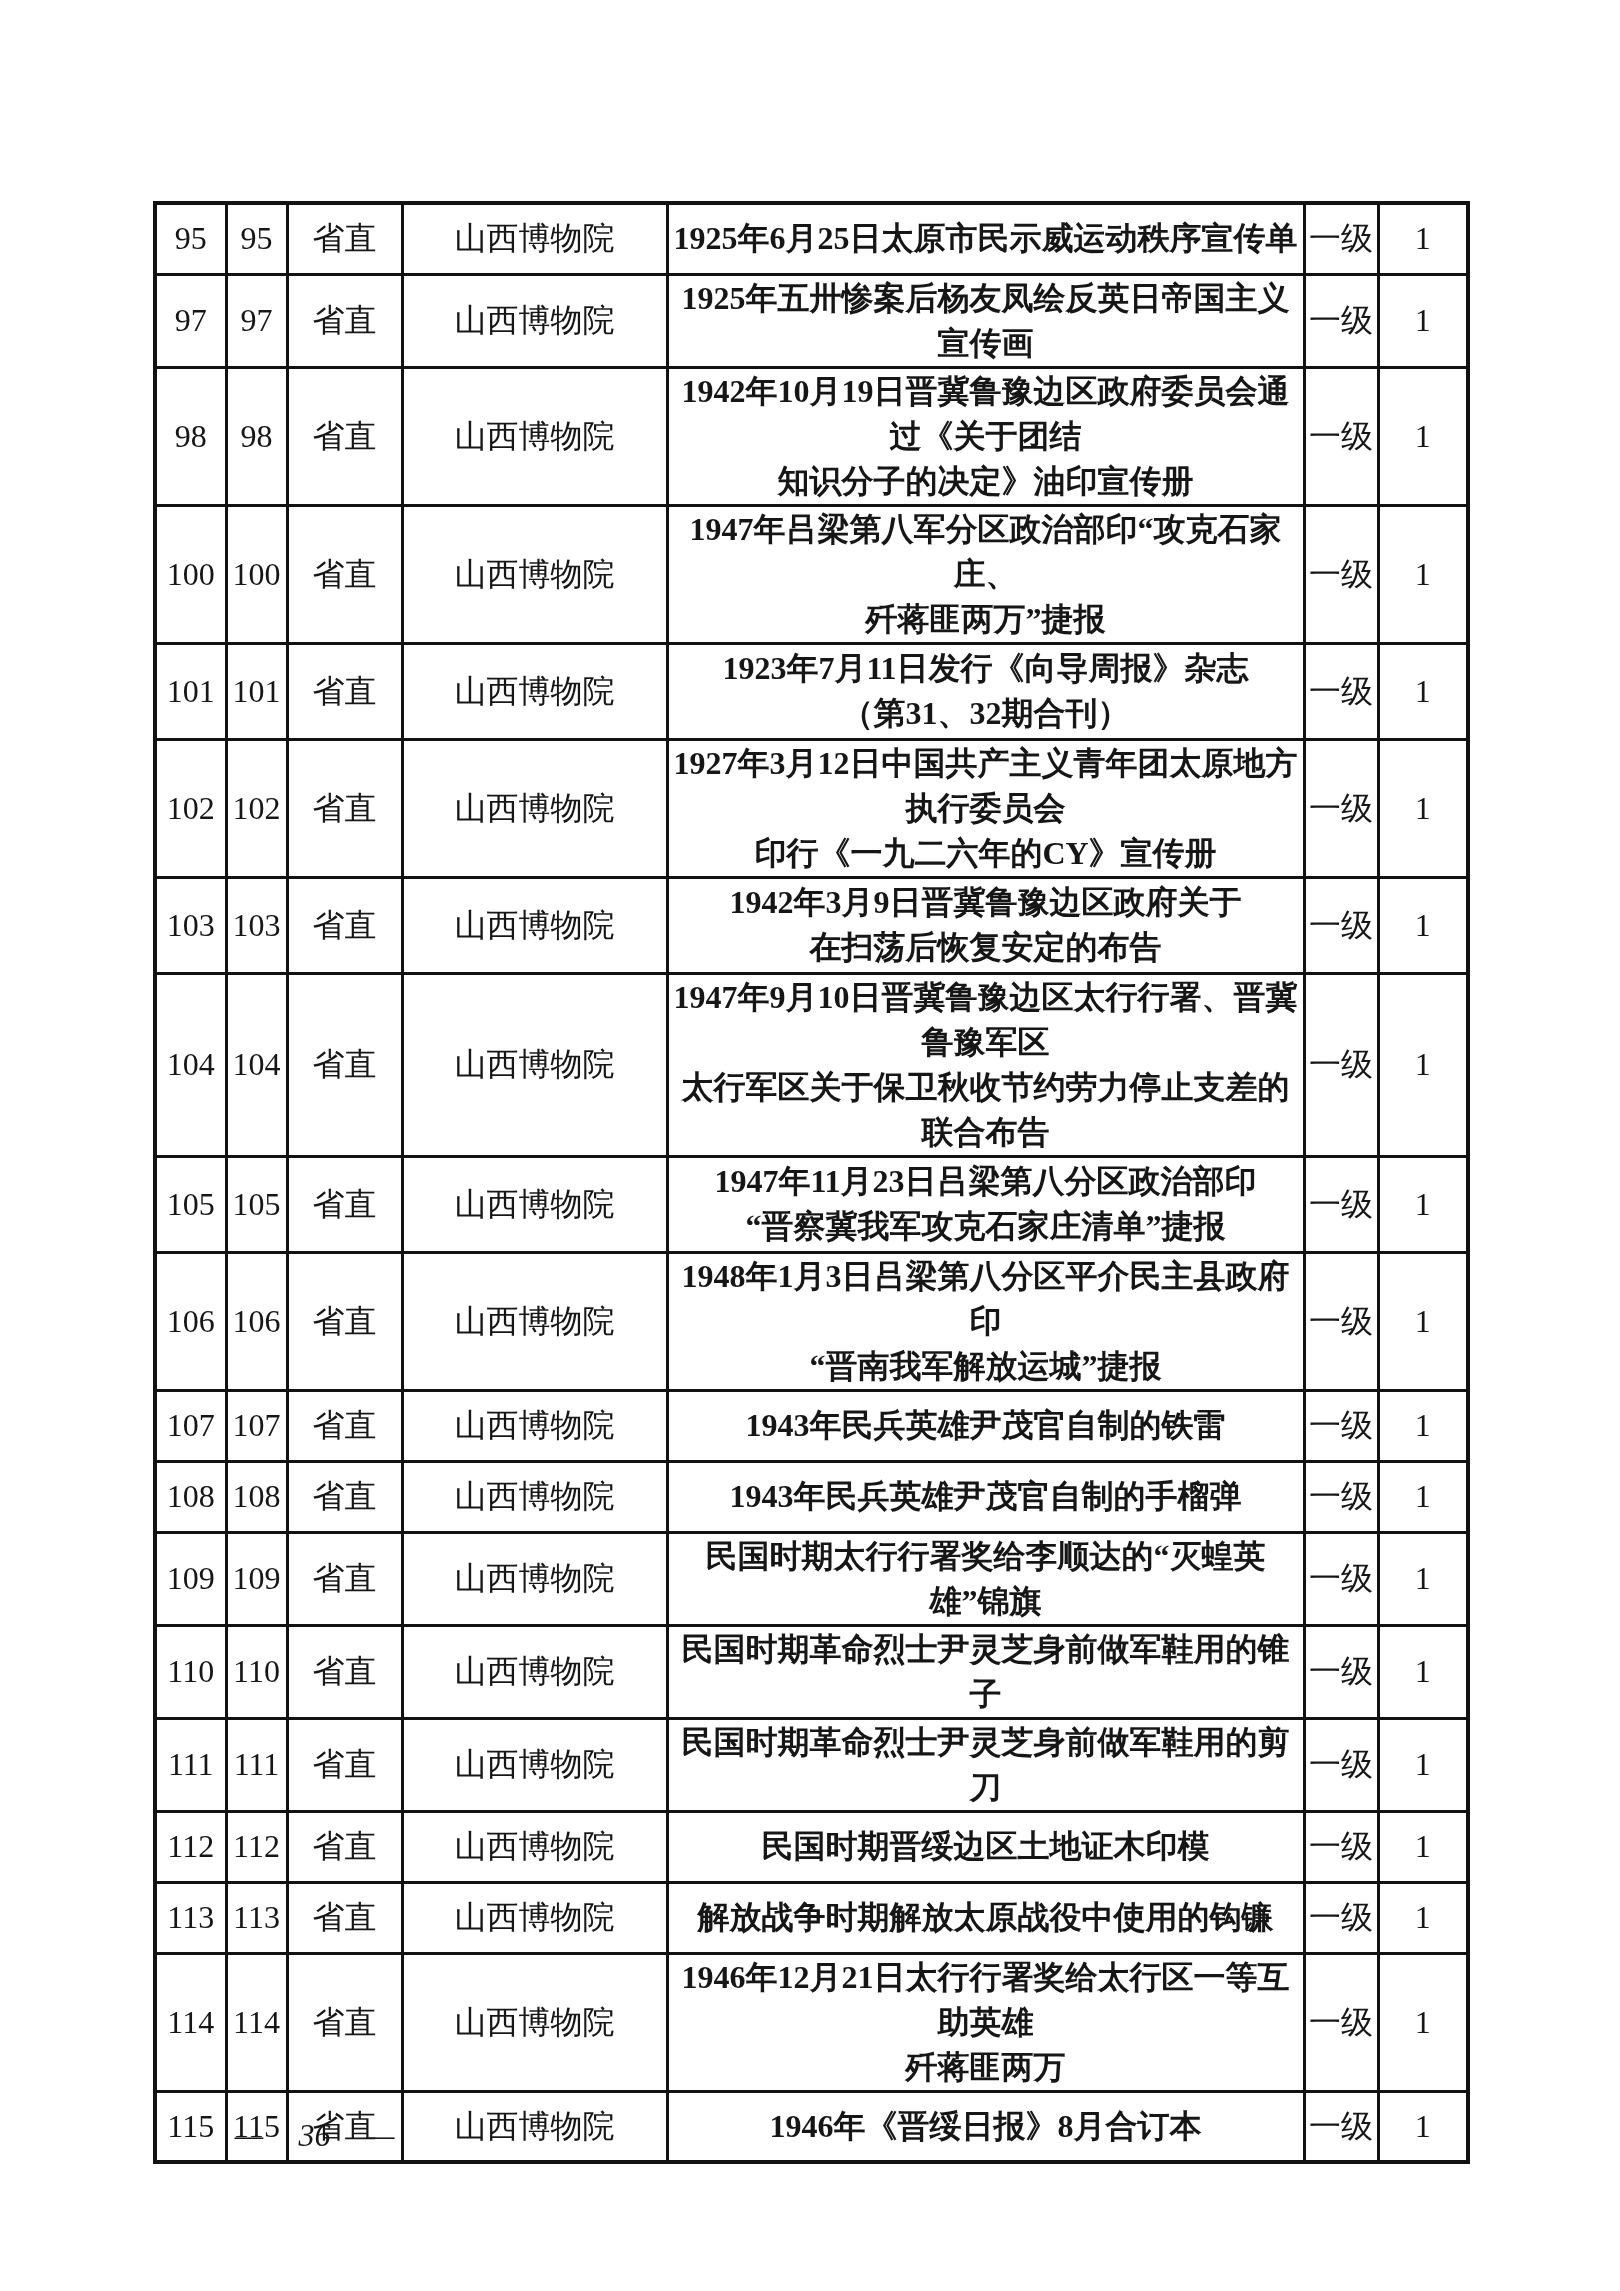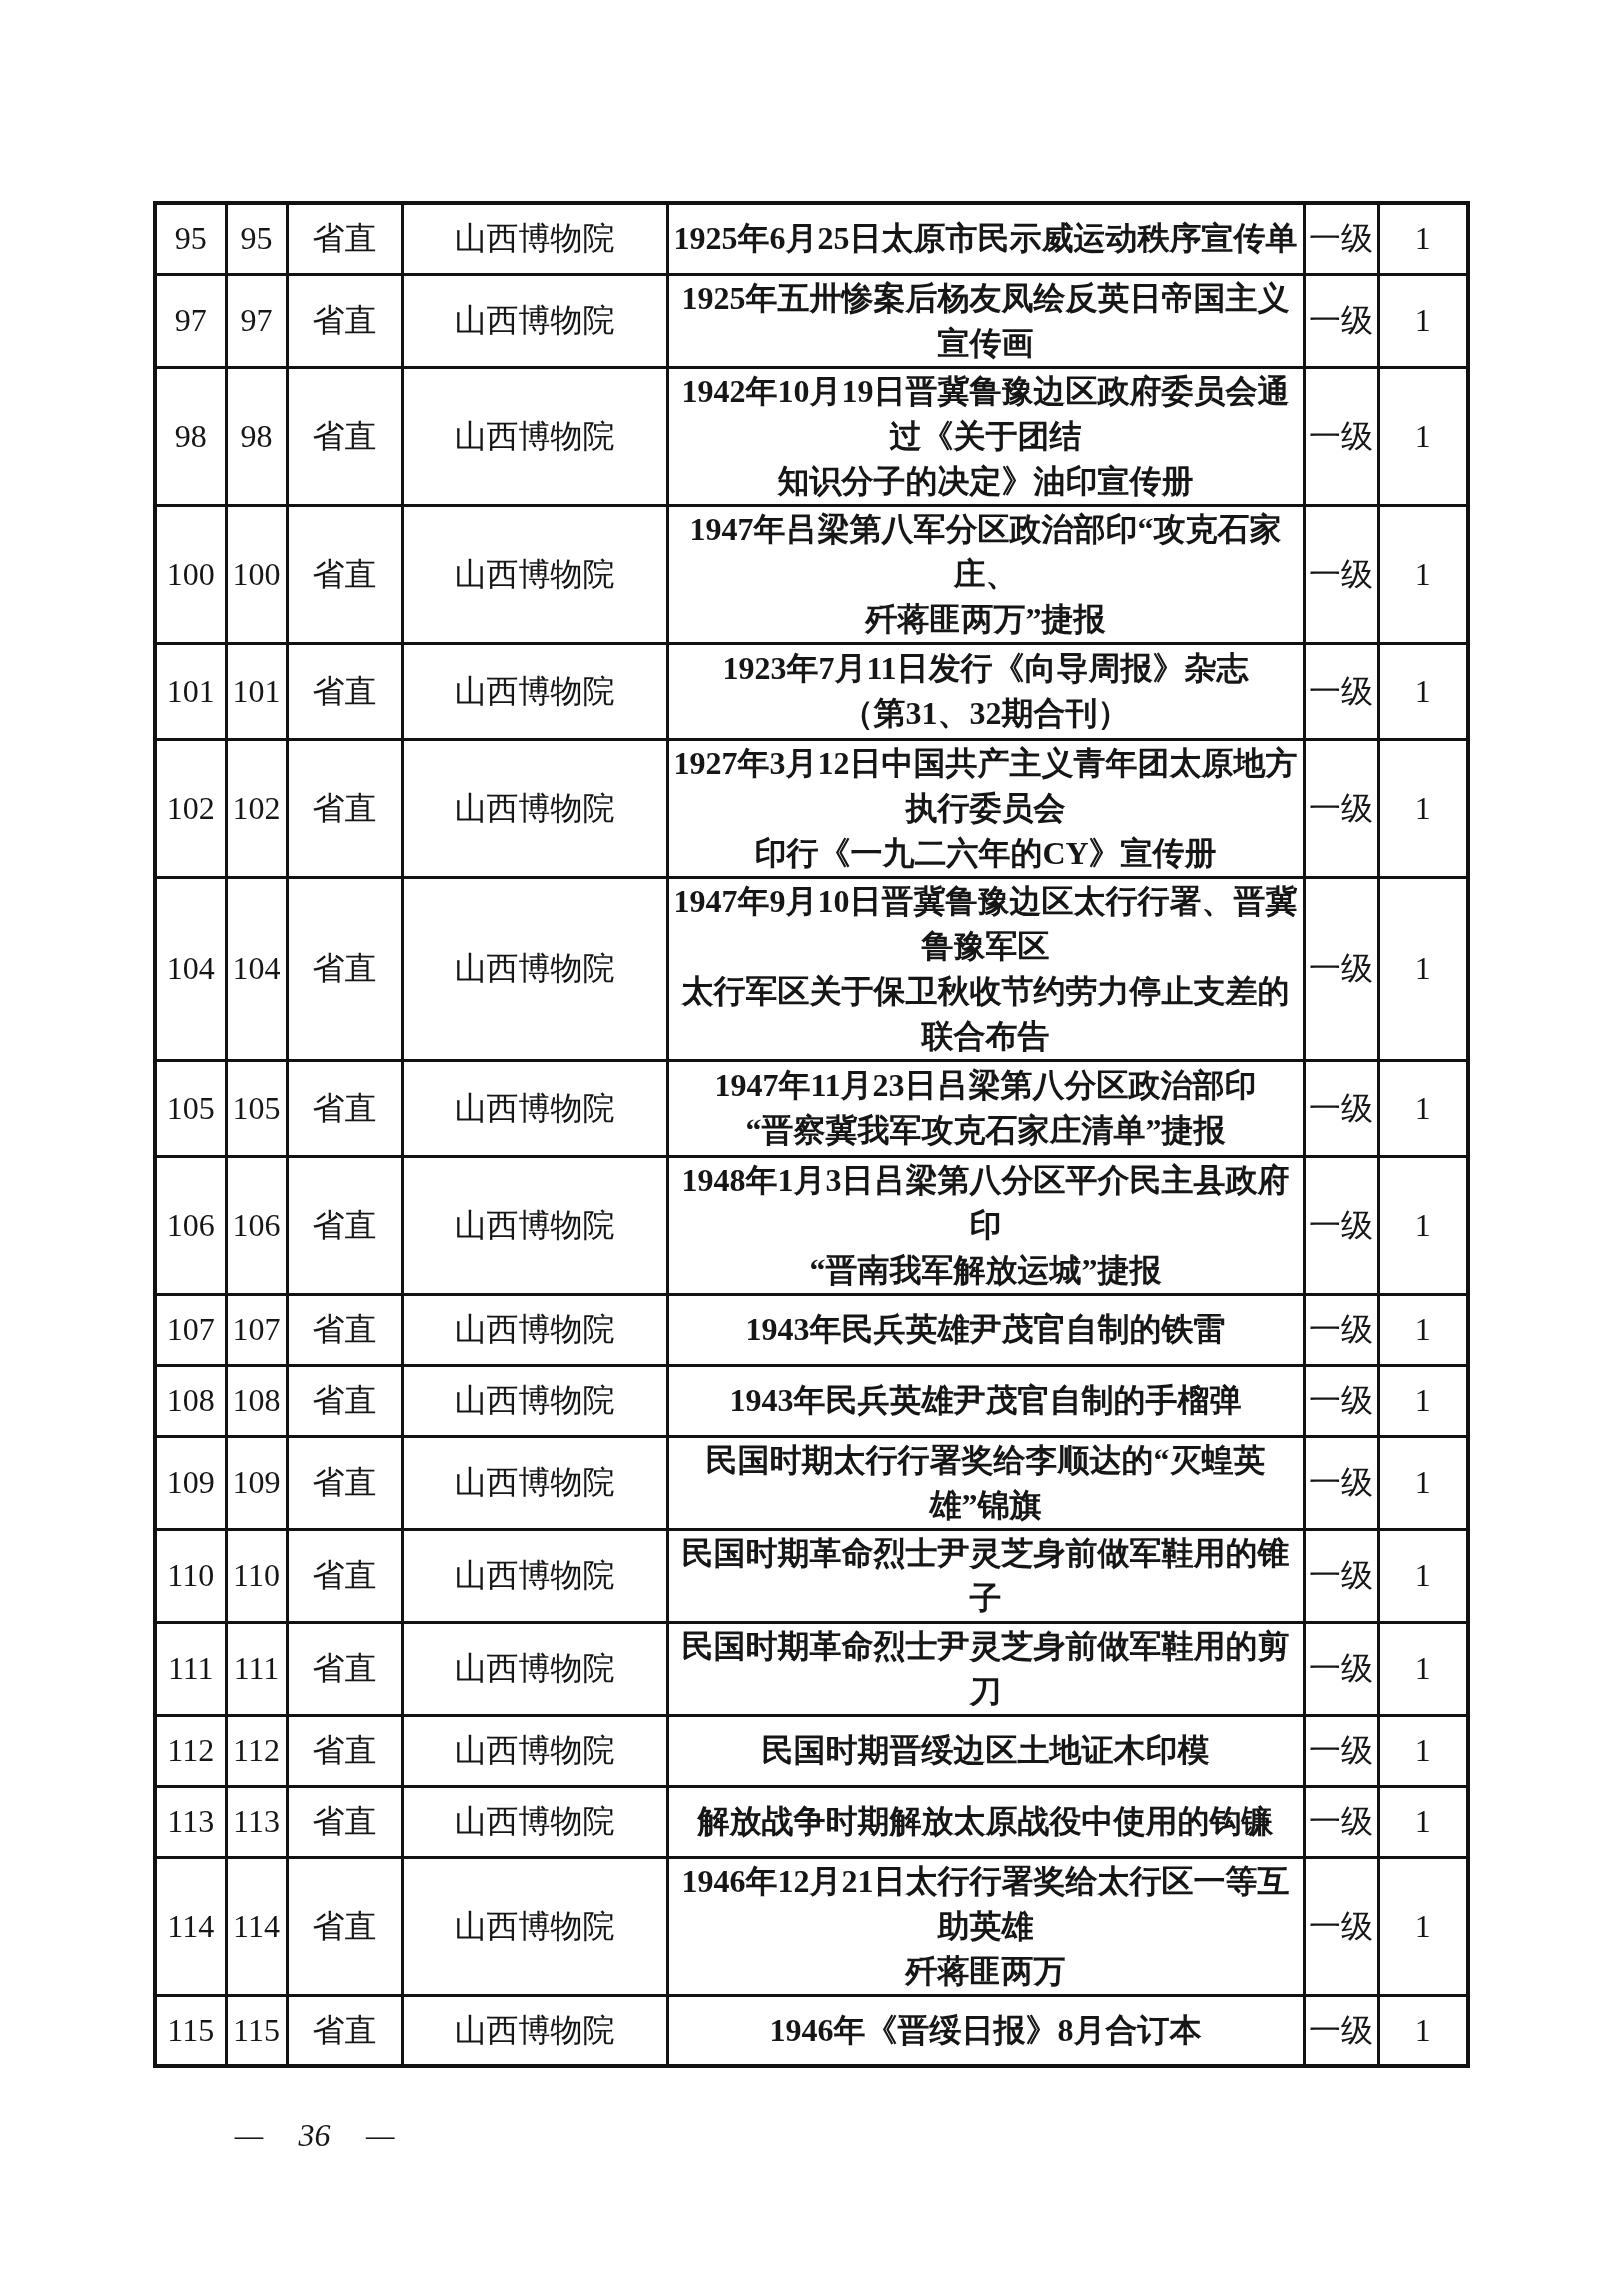--- a/index.html
+++ b/index.html
@@ -125,20 +125,30 @@
       <td>102</td>
       <td>102</td>
       <td>省直</td>
       <td>山西博物院</td>
       <td class="cell-name">1927年3月12日中国共产主义青年团太原地方执行委员会
 印行《一九二六年的CY》宣传册</td>
       <td>一级</td>
       <td>1</td>
     </tr>
         <tr class="row-tall">
+      <td>103</td>
+      <td>103</td>
+      <td>省直</td>
+      <td>山西博物院</td>
+      <td class="cell-name">1942年3月9日晋冀鲁豫边区政府关于
+在扫荡后恢复安定的布告</td>
+      <td>一级</td>
+      <td>1</td>
+    </tr>
+        <tr class="row-tall">
       <td>104</td>
       <td>104</td>
       <td>省直</td>
       <td>山西博物院</td>
       <td class="cell-name">1947年9月10日晋冀鲁豫边区太行行署、晋冀鲁豫军区
 太行军区关于保卫秋收节约劳力停止支差的联合布告</td>
       <td>一级</td>
       <td>1</td>
     </tr>
         <tr class="row-tall">

